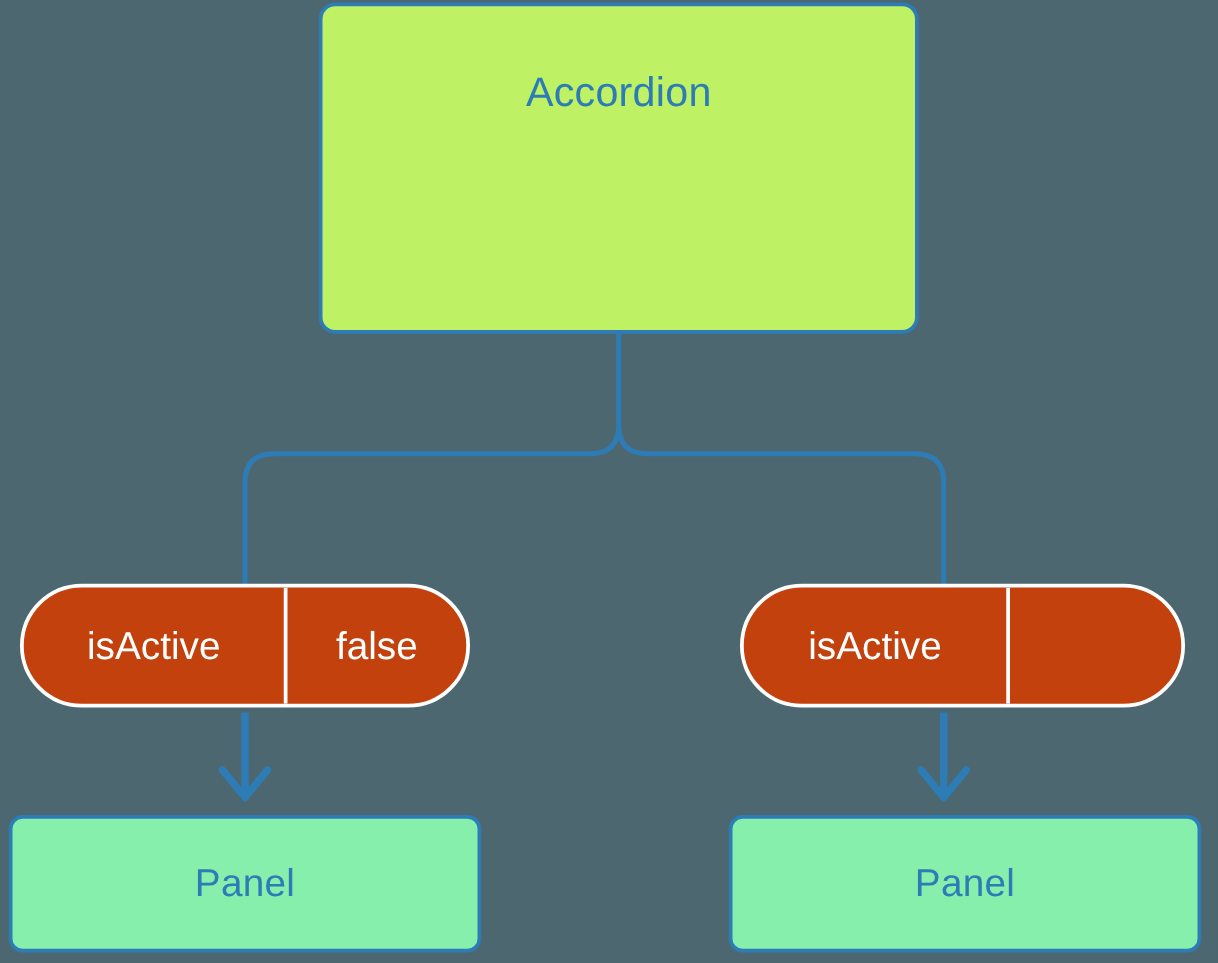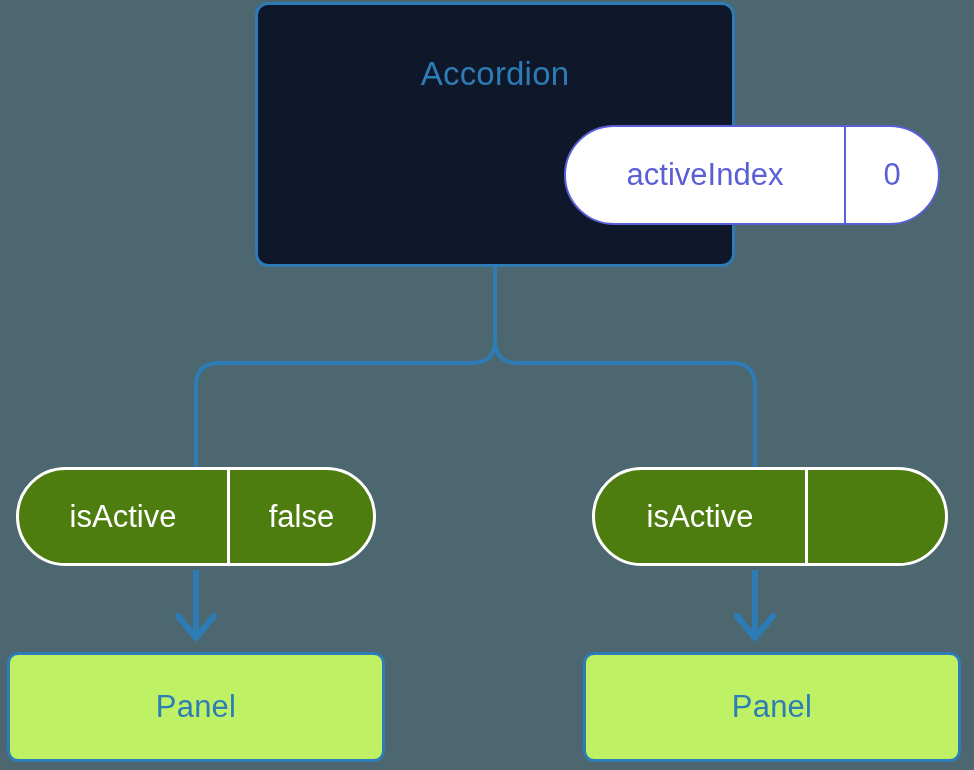--- a/index.html
+++ b/index.html
@@ -23,21 +23,21 @@
     left: 0;
     top: 0;
     width: 974px;
     height: 770px;
     pointer-events: none;
   }
 
   
   .comp-box {
     position: absolute;
-    background: #0f172a;
+    background: #bef264;
     border: 3px solid #2e7cb5;
     border-radius: 13px;
     box-sizing: border-box;
   }
   #accordion-box {
     left: 255px;
     top: 2px;
     width: 480px;
     height: 265px;
   }
@@ -48,21 +48,21 @@
     text-align: center;
     color: #2e7cb5;
     font-size: 33px;
     letter-spacing: .2px;
     white-space: nowrap;
   }
   #accordion-box .comp-title { top: 50px; }
 
   .panel-box {
     position: absolute;
-    background: #bef264;
+    background: #86efac;
     border: 3px solid #2e7cb5;
     border-radius: 11px;
     box-sizing: border-box;
     width: 378px;
     height: 110px;
     top: 652px;
   }
   #panel-box-left  { left: 7px; }
   #panel-box-right { left: 583px; }
   .panel-box .comp-title {
@@ -108,21 +108,21 @@
     flex: 1;
     color: #5b5fd6;
     font-size: 31px;
   }
 
   
   .pill-solid {
     top: 467px;
     height: 99px;
     border: 3px solid #ffffff;
-    background: #4d7c0f;
+    background: #c2410c;
   }
   .pill-solid .pill-key,
   .pill-solid .pill-val {
     color: #ffffff;
     font-size: 31px;
   }
   .pill-solid .pill-key { border-right: 3px solid #ffffff; }
   .pill-solid .pill-val { flex: 1; }
 
   #pill-isactive-true  { left: 16px;  width: 360px; }
@@ -156,24 +156,20 @@
 
     <g>
       <path d="M 755 570 L 755 638" fill="none" stroke="#2e7cb5" stroke-width="6" stroke-linecap="butt"></path>
       <path d="M 737 616 L 755 638 L 773 616" fill="none" stroke="#2e7cb5" stroke-width="6" stroke-linecap="round" stroke-linejoin="round"></path>
     </g>
   </svg>
 
   <div id="accordion-box" class="comp-box">
     <div class="comp-title">Accordion</div>
 
-    <div id="pill-activeindex" class="pill">
-      <div class="pill-key">activeIndex</div>
-      <div class="pill-val">0</div>
-    </div>
   </div>
 
   <div id="pill-isactive-true" class="pill pill-solid">
     <div class="pill-key">isActive</div>
     <div class="pill-val">false</div>
   </div>
 
   <div id="pill-isactive-false" class="pill pill-solid">
     <div class="pill-key">isActive</div>
   </div>

